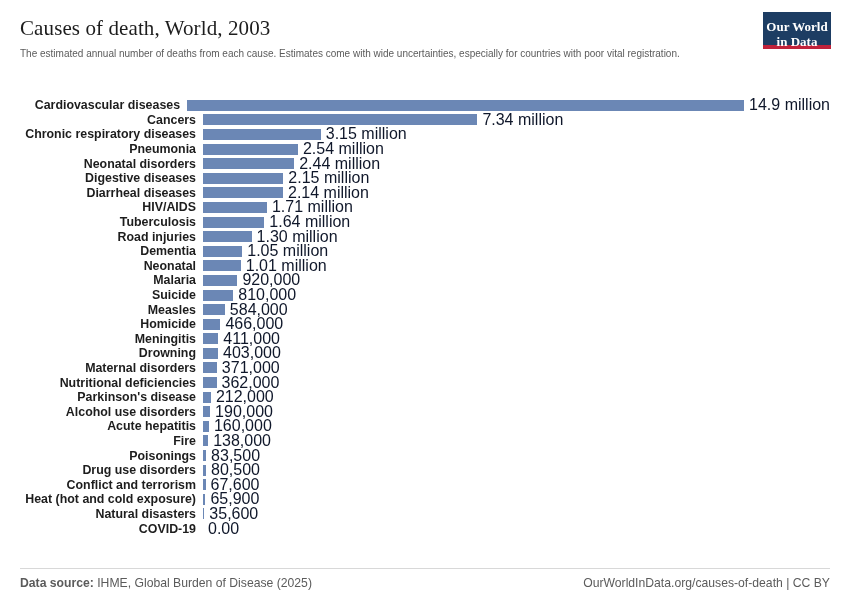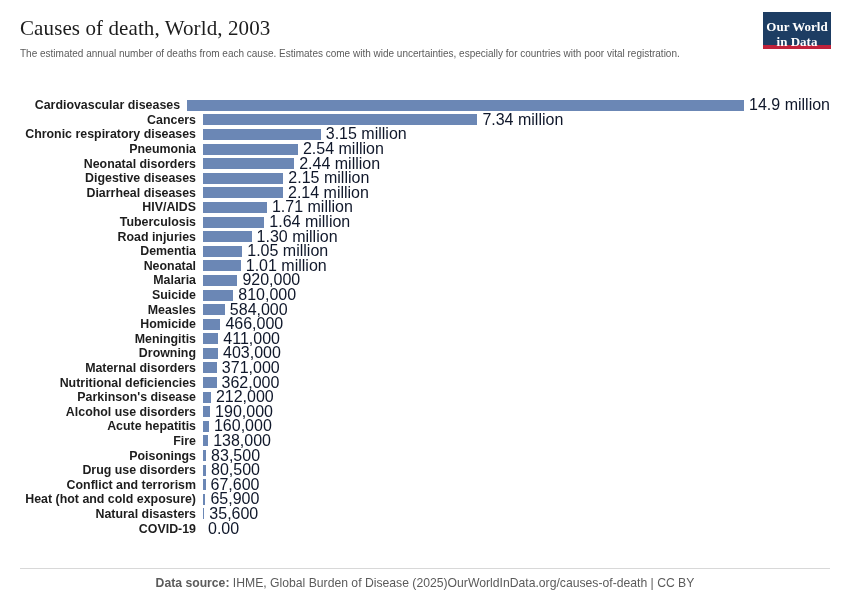--- a/index.html
+++ b/index.html
@@ -103,21 +103,21 @@
   }
 
   .footer {
     position: absolute;
     left: 20px;
     right: 20px;
     bottom: 10px;
     border-top: 1px solid #d8d8d8;
     padding-top: 7px;
     display: flex;
-    justify-content: center;
+    justify-content: space-between;
     font-size: 12.2px;
     color: #5b5b5b;
   }
   .footer .src-label {
     font-weight: bold;
     color: #5b5b5b;
   }
   .footer-left, .footer-right { white-space: nowrap; }
 </style>
 </head>

